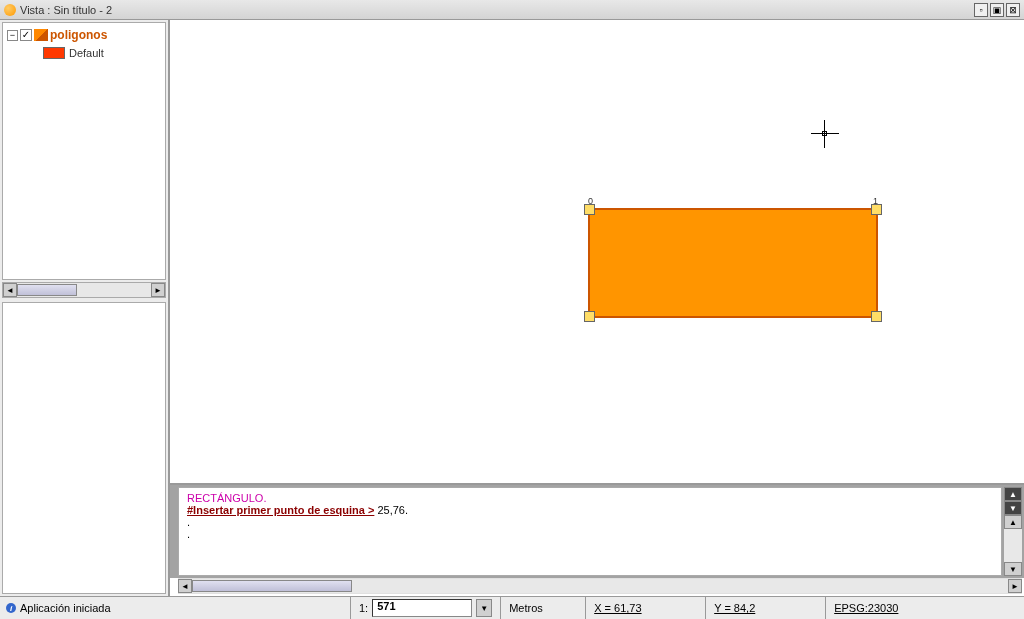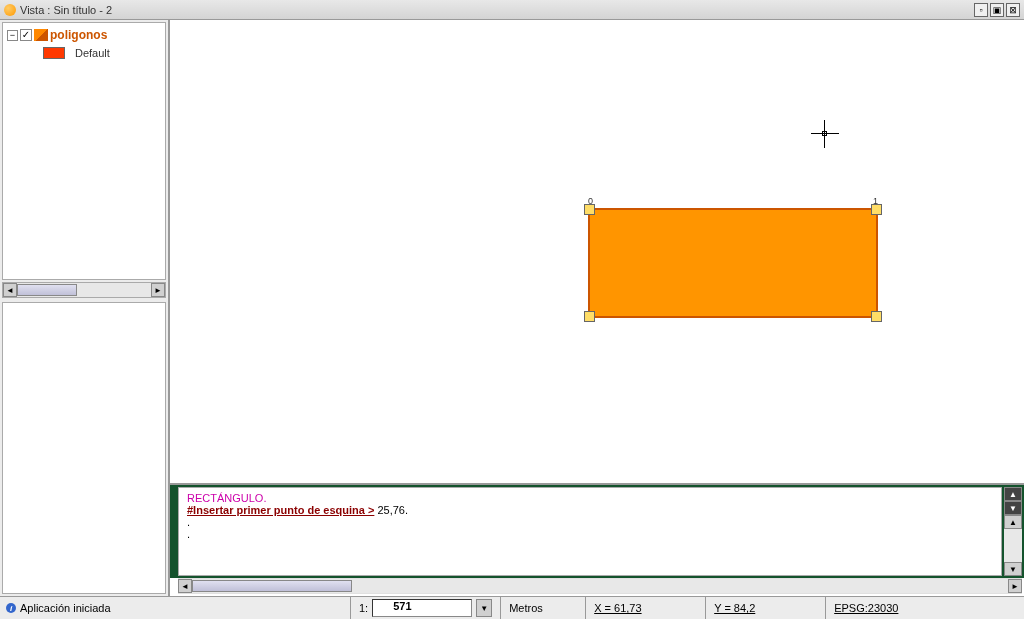--- a/index.html
+++ b/index.html
@@ -13,21 +13,21 @@
 
 .main { display: flex; height: 576px; }
 
 .left-panel { width: 170px; background: #ececec; border-right: 2px solid #999; display: flex; flex-direction: column; }
 .layer-tree { height: 258px; background: #fff; margin: 2px; border: 1px solid #aaa; padding: 4px; overflow: hidden; }
 .tree-row { display: flex; align-items: center; gap: 2px; padding: 1px 0; }
 .tree-toggle { width: 11px; height: 11px; border: 1px solid #888; background: #fff; display: flex; align-items: center; justify-content: center; font-size: 9px; line-height: 1; cursor: pointer; }
 .tree-check { width: 12px; height: 12px; border: 1px solid #888; background: #fff; display: flex; align-items: center; justify-content: center; font-size: 10px; line-height:1; cursor: pointer; }
 .layer-icon { width: 14px; height: 12px; background: linear-gradient(135deg, #ff8800 50%, #cc5500 50%); }
 .layer-name { color: #cc5500; font-weight: bold; font-size: 12px; }
-.sub-row { padding-left: 36px; display: flex; align-items: center; gap: 10px; margin-top: 4px; }
+.sub-row { padding-left: 36px; display: flex; align-items: center; gap: 4px; margin-top: 4px; }
 .color-box { width: 22px; height: 12px; background: #ff3800; border: 1px solid #666; }
 .default-label { color: #333; }
 
 .hscroll { height: 16px; background: #e0e0e0; border: 1px solid #aaa; margin: 0 2px 2px; display: flex; align-items: center; }
 .hscroll .arr { width: 14px; height: 14px; background: #d0d0d0; border: 1px solid #888; display: flex; align-items: center; justify-content: center; font-size: 8px; cursor: pointer; }
 .hscroll .track { flex: 1; height: 14px; background: #e8e8e8; position: relative; }
 .hscroll .thumb { position: absolute; left: 0; width: 60px; height: 12px; top: 1px; background: linear-gradient(#e0e0f0, #c0c0d8); border: 1px solid #888; }
 
 .lower-panel { flex: 1; background: #fff; margin: 2px; border: 1px solid #aaa; }
 
@@ -39,40 +39,40 @@
 .h1 { right: -6px; top: -6px; }
 .h2 { left: -6px; bottom: -6px; }
 .h3 { right: -6px; bottom: -6px; }
 .hlabel { position: absolute; font-size: 9px; color: #333; top: -14px; }
 .crosshair { position: absolute; left: 641px; top: 100px; width: 28px; height: 28px; pointer-events: none; }
 .crosshair::before, .crosshair::after { content: ''; position: absolute; background: #000; }
 .crosshair::before { left: 13px; top: 0; width: 1px; height: 28px; }
 .crosshair::after { top: 13px; left: 0; height: 1px; width: 28px; }
 .crosshair .cbox { position: absolute; left: 11px; top: 11px; width: 5px; height: 5px; border: 1px solid #000; }
 
-.console-wrap { height: 95px; display: flex; background: #14532d; border-top: 2px solid #999; }
+.console-wrap { height: 95px; display: flex; background: #a3a3a3; border-top: 2px solid #999; }
 .console { flex: 1; margin: 2px 2px 2px 8px; background: #fff; border: 1px solid #aaa; padding: 4px 8px; font-family: "Courier New", monospace; font-size: 12px; overflow: hidden; position: relative; }
 .console .cmd { color: #cc00aa; }
 .console .prompt { color: #8b0000; font-weight: bold; text-decoration: underline; }
 .console .val { color: #000; }
 .console-vscroll { width: 18px; margin: 2px 2px 2px 0; display: flex; flex-direction: column; background: #e0e0e0; }
 .console-vscroll .arr { height: 14px; background: #d0d0d0; border: 1px solid #888; display: flex; align-items: center; justify-content: center; font-size: 8px; cursor: pointer; }
 .console-vscroll .varr-dark { background: #444; color: #fff; }
 .console-vscroll .vtrack { flex: 1; background: #e8e8e8; }
 
 .console-hscroll { height: 16px; background: #e0e0e0; display: flex; align-items: center; margin: 0 2px 2px 8px; }
 .console-hscroll .arr { width: 14px; height: 14px; background: #d0d0d0; border: 1px solid #888; display: flex; align-items: center; justify-content: center; font-size: 8px; cursor: pointer; }
 .console-hscroll .track { flex: 1; height: 14px; background: #e8e8e8; position: relative; }
 .console-hscroll .thumb { position: absolute; left: 0; width: 160px; height: 12px; top: 1px; background: linear-gradient(#e0e0f0,#c0c0d8); border: 1px solid #888; }
 
 .statusbar { position: absolute; bottom: 0; left: 0; right: 0; height: 23px; background: #ececec; border-top: 1px solid #999; display: flex; align-items: center; }
 .status-left { display: flex; align-items: center; gap: 4px; padding-left: 6px; width: 350px; }
 .info-icon { width: 10px; height: 10px; border-radius: 50%; background: #3366cc; color: #fff; display: flex; align-items: center; justify-content: center; font-size: 8px; font-weight: bold; font-style: italic; }
 .status-cell { border-left: 1px solid #999; height: 100%; display: flex; align-items: center; padding: 0 8px; gap: 4px; }
-.scale-input { width: 100px; height: 18px; background: #fff; border: 1px inset #888; padding: 0 20px; font-weight: bold; position: relative; }
+.scale-input { width: 100px; height: 18px; background: #fff; border: 1px inset #888; padding: 0 4px; font-weight: bold; position: relative; }
 .scale-dd { width: 16px; height: 18px; background: #d0d0d0; border: 1px solid #888; display: flex; align-items: center; justify-content: center; font-size: 8px; cursor: pointer; }
 .coord { font-family: "Courier New", monospace; text-decoration: underline; }
 </style>
 </head>
 <body>
 
 <div class="titlebar">
   <span class="app-icon"></span>
   <span class="title">Vista : Sin título -  2</span>
   <div class="win-btns">

